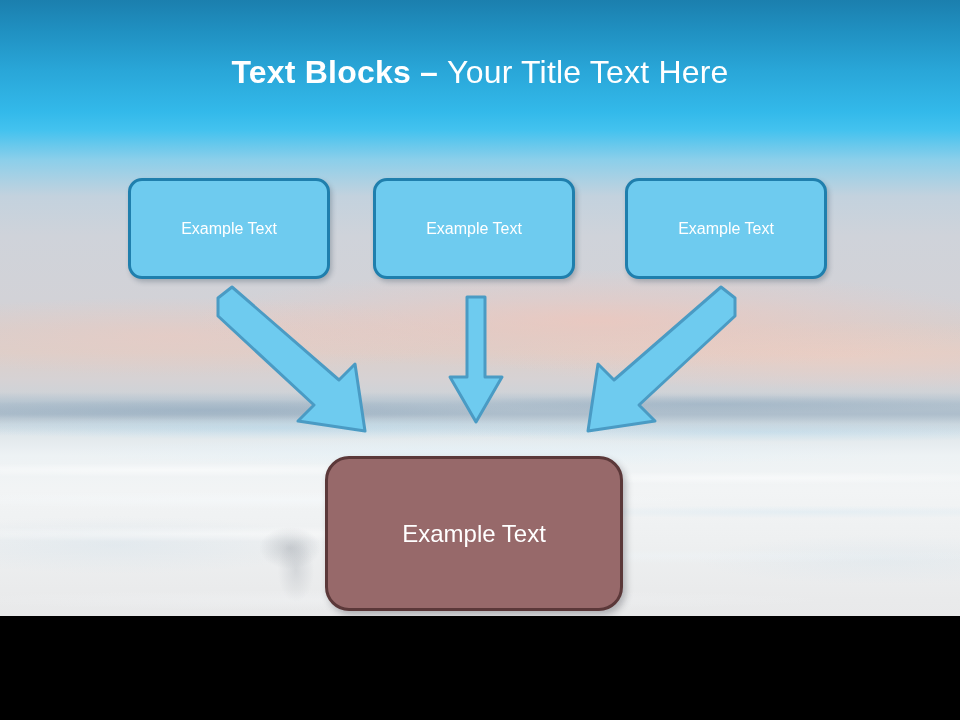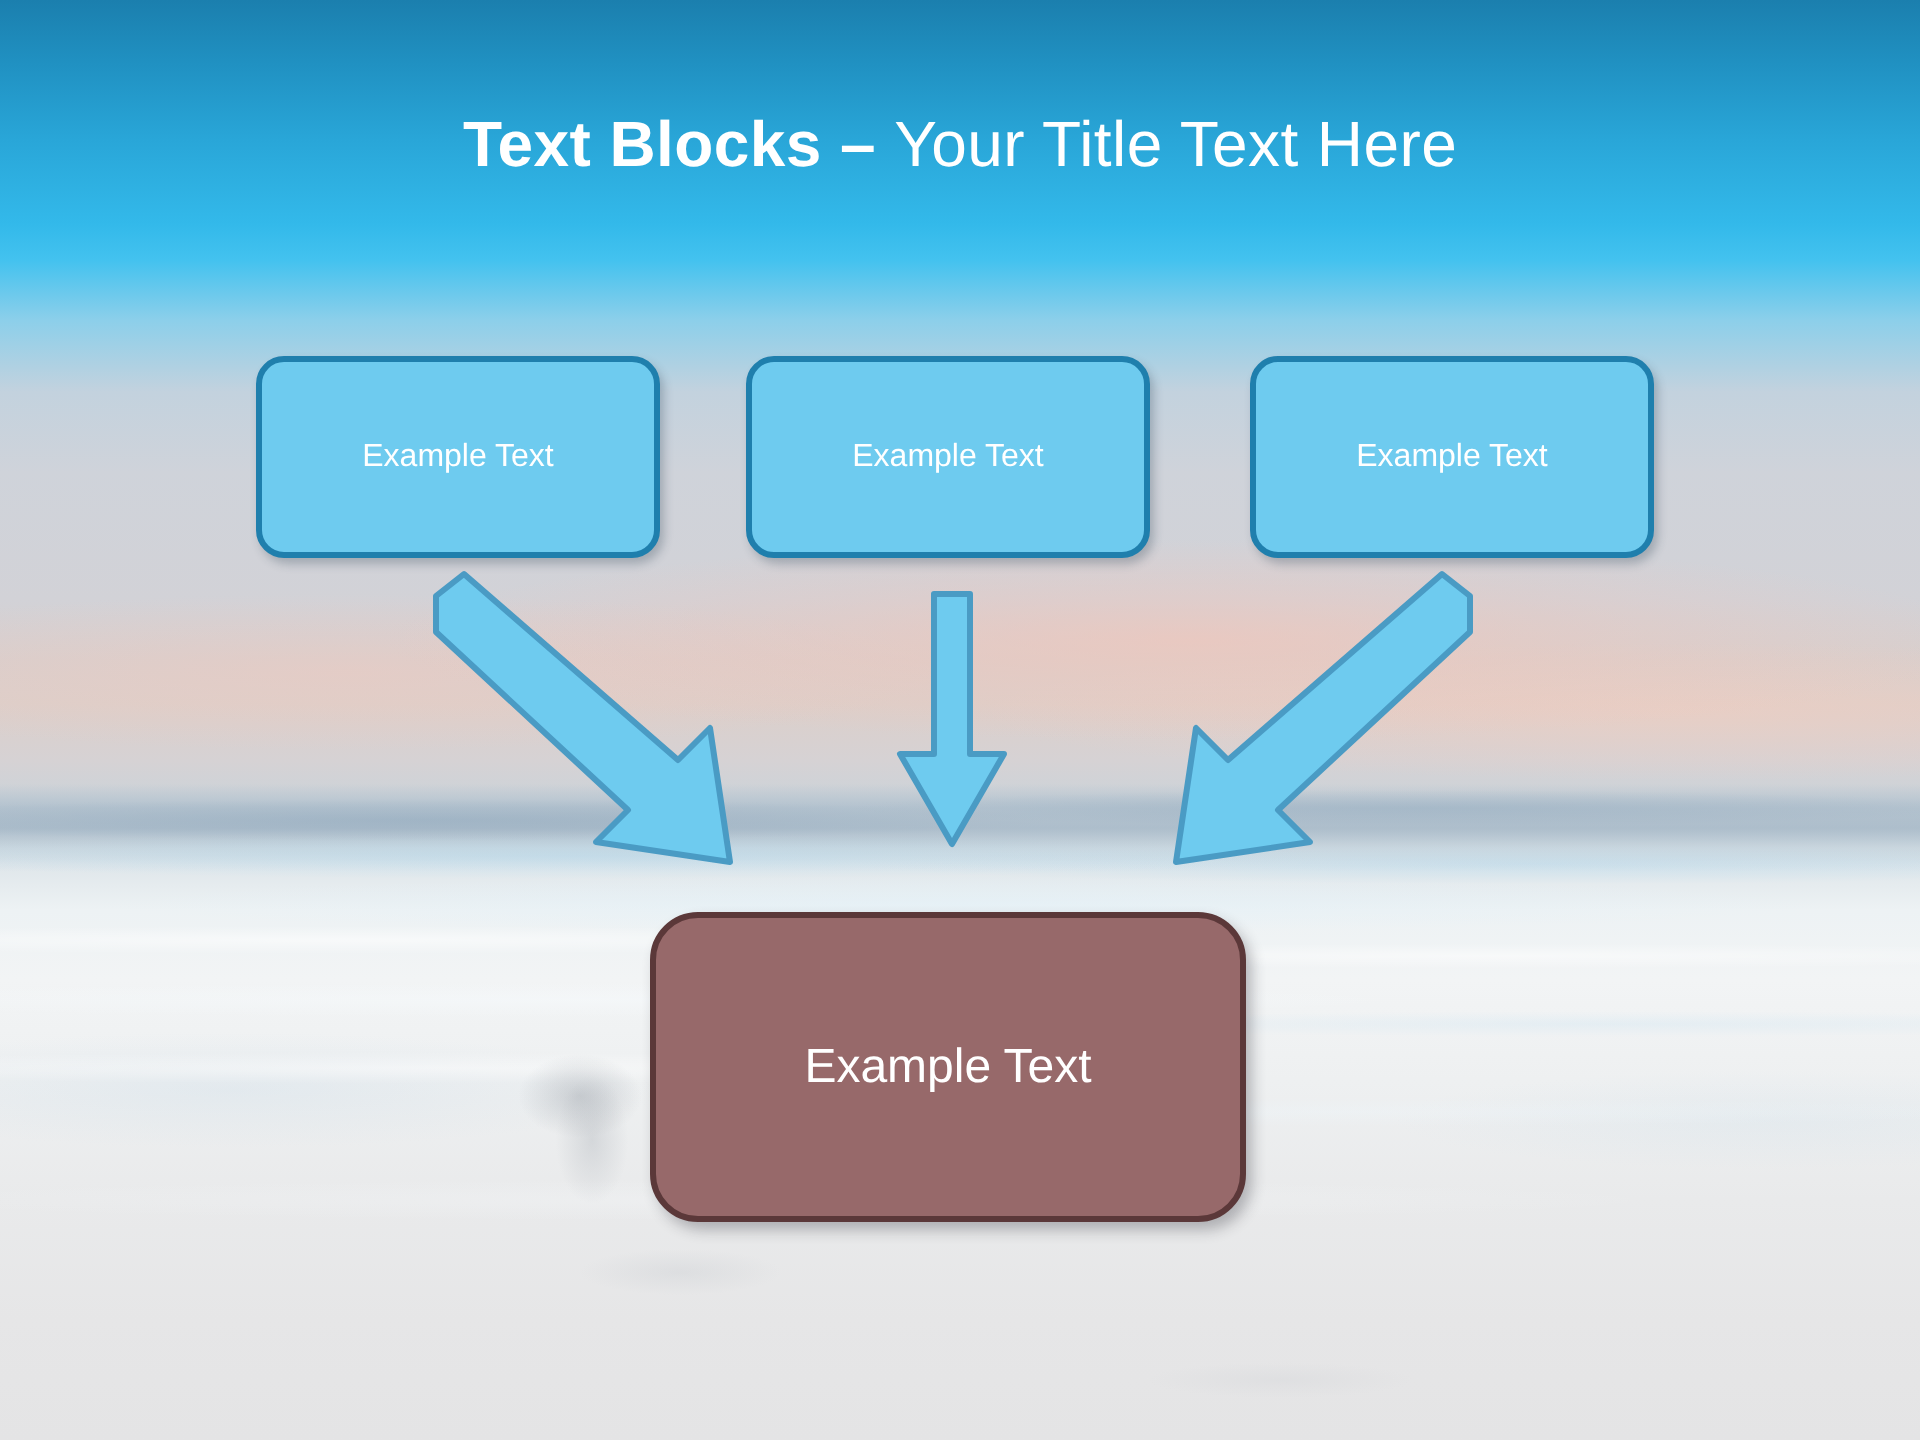--- a/index.html
+++ b/index.html
@@ -7,21 +7,21 @@
     padding: 0;
     background: #000;
   }
   body {
     font-family: "Liberation Sans", sans-serif;
   }
 
   #slide {
     position: relative;
     width: 960px;
-    height: 720px;
+    height: 616px;
     overflow: hidden;
     background: #cfd4dc;
   }
 
   
   .bg-layer { position: absolute; left: 0; top: 0; width: 960px; height: 720px; }
 
   .bg-sky {
     background: linear-gradient(to bottom,
       #1b7fae 0px,

